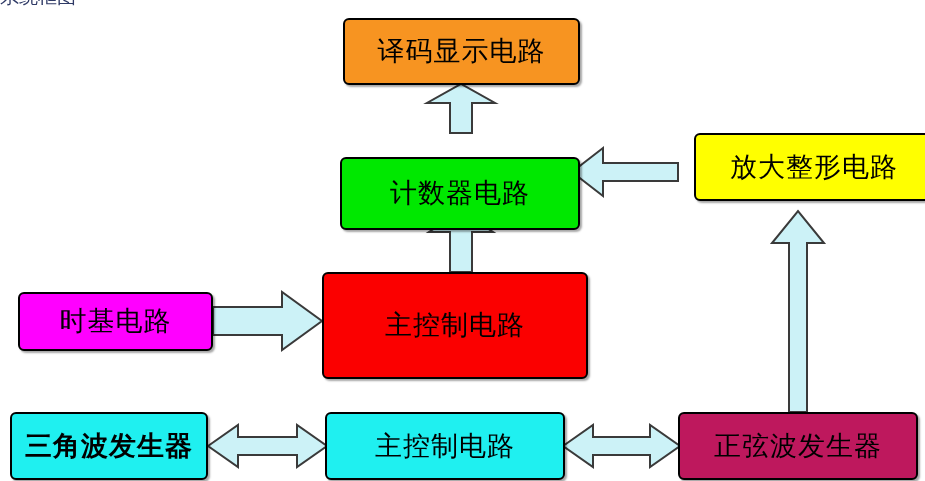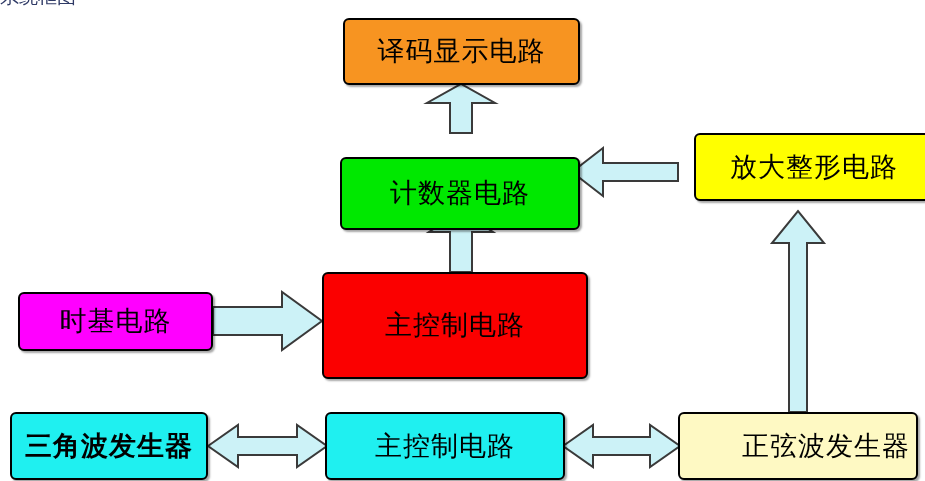--- a/index.html
+++ b/index.html
@@ -110,17 +110,17 @@
   </div>
 
   <div class="node" style="left:10px; top:412px; width:198px; height:68px; background:#1ff0f0;font-weight:bold;">
     <span class="node-label">三角波发生器</span>
   </div>
 
   <div class="node" style="left:325px; top:412px; width:240px; height:68px; background:#1ff0f0;">
     <span class="node-label">主控制电路</span>
   </div>
 
-  <div class="node" style="left:678px; top:412px; width:240px; height:68px; background:#fef9c3;justify-content:flex-end;">
+  <div class="node" style="left:678px; top:412px; width:240px; height:68px; background:#be185d;">
     <span class="node-label">正弦波发生器</span>
   </div>
 
 </div>
 
 </body></html>

